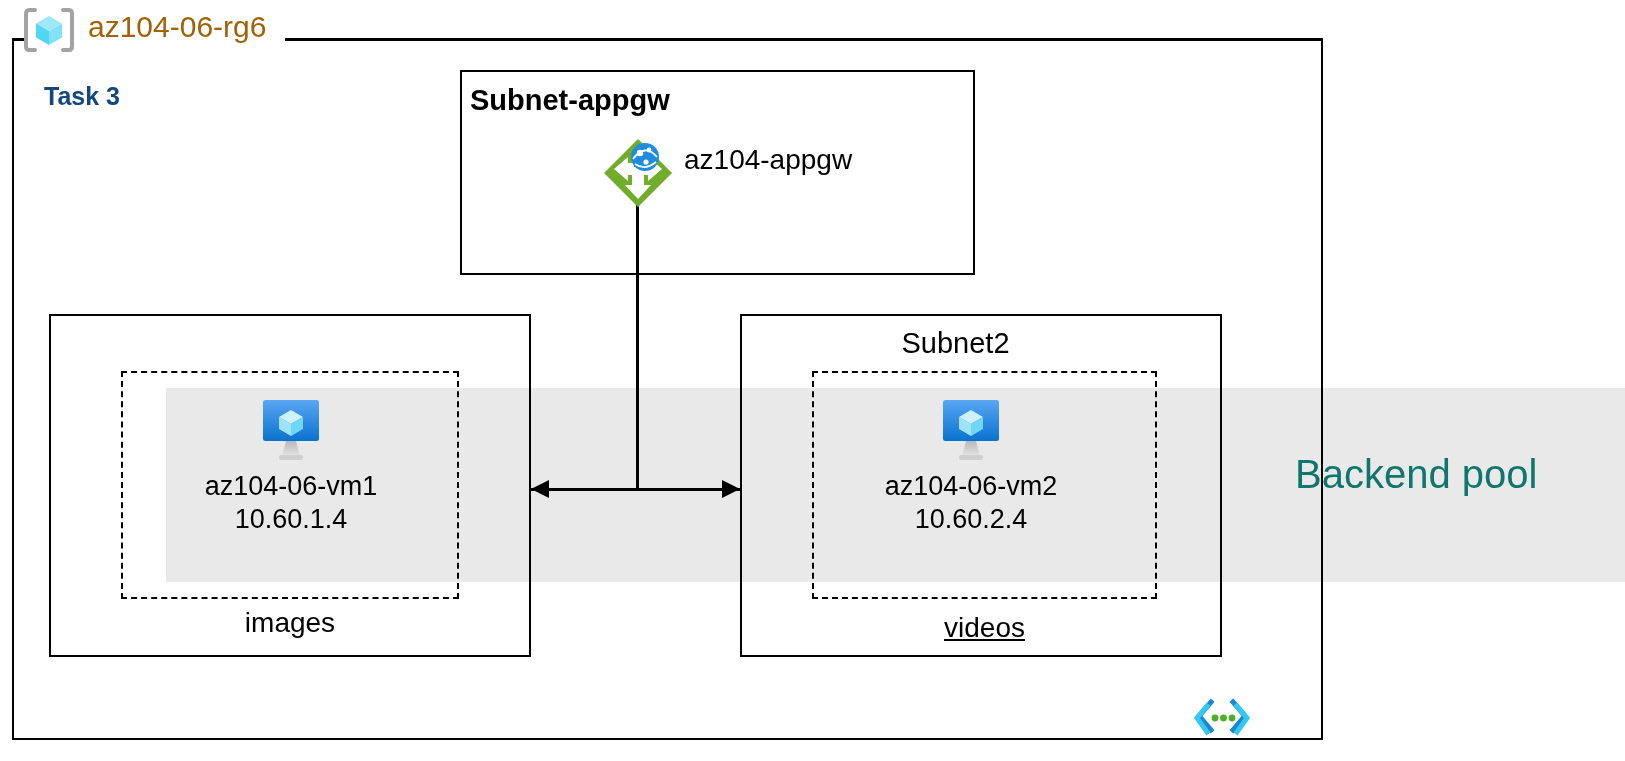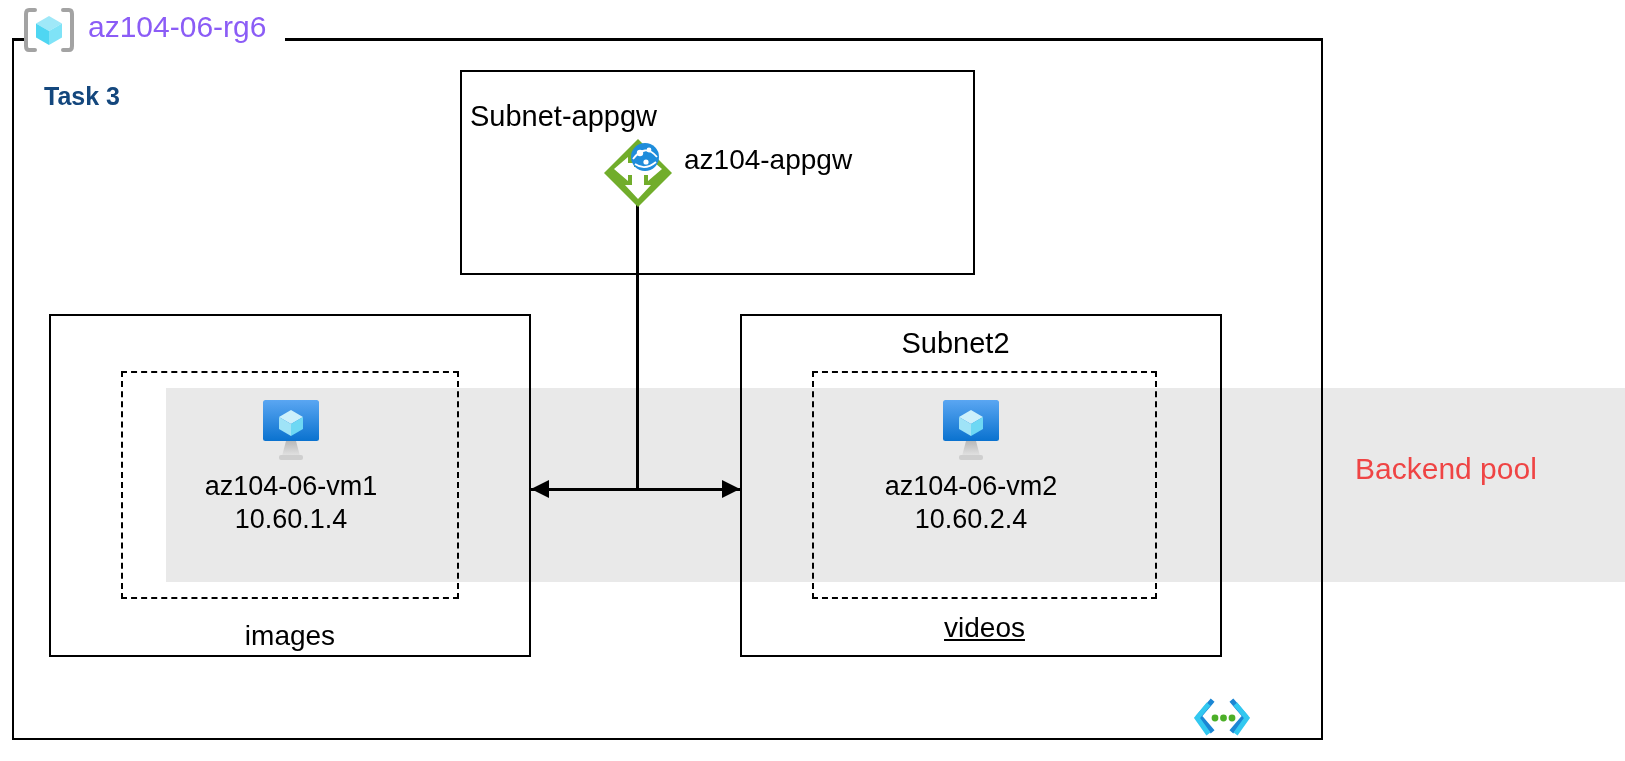--- a/index.html
+++ b/index.html
@@ -15,22 +15,22 @@
   
   .backend-band{
     position:absolute;
     left:166px;top:388px;
     width:1459px;height:194px;
     background:#e9e9e9;
     z-index:1;
   }
   .backend-label{
     position:absolute;
-    left:1355px;top:452px;
-    font-size:30px;color:#ef4444;
+    left:1295px;top:452px;
+    font-size:40px;color:#0f766e;
     white-space:nowrap;
     z-index:6;
   }
 
   
   .rg-frame{
     position:absolute;
     left:12px;top:38px;
     width:1311px;height:702px;
     border:2.5px solid #000;
@@ -55,21 +55,21 @@
   }
   .rg-icon{
     position:absolute;
     left:24px;top:6px;
     width:50px;height:48px;
     z-index:7;
   }
   .rg-title{
     position:absolute;
     left:88px;top:10px;
-    font-size:30px;color:#8b5cf6;
+    font-size:30px;color:#a16207;
     white-space:nowrap;
     z-index:7;
   }
 
   
   .task-label{
     position:absolute;
     left:44px;top:82px;
     font-size:25px;font-weight:bold;
     color:#14477d;
@@ -88,42 +88,42 @@
   .box-appgw{left:460px;top:70px;width:515px;height:205px;}
   .box-subnet1{left:49px;top:314px;width:482px;height:343px;}
   .box-subnet2{left:740px;top:314px;width:482px;height:343px;}
 
   .subnet-title{
     position:absolute;
     font-size:29px;color:#000;
     white-space:nowrap;
     z-index:7;
   }
-  .t-appgw{left:470px;top:100px;}
+  .t-appgw{left:470px;top:84px;font-weight:bold;}
   .t-subnet1{left:49px;top:327px;width:482px;text-align:center;}
   .t-subnet2{left:740px;top:327px;width:431px;text-align:center;}
 
   
   .dashed-box{
     position:absolute;
     border:2.5px dashed #000;
     box-sizing:border-box;
     z-index:5;
     background:transparent;
   }
   .dash-1{left:121px;top:371px;width:338px;height:228px;}
   .dash-2{left:812px;top:371px;width:345px;height:228px;}
 
   .sub-caption{
     position:absolute;
     font-size:28px;color:#000;
     white-space:nowrap;
     z-index:7;
   }
-  .cap-images{left:121px;top:607px;width:338px;text-align:center;margin-top:13px;}
+  .cap-images{left:121px;top:607px;width:338px;text-align:center;}
   .cap-videos{left:812px;top:612px;width:345px;text-align:center;text-decoration:underline;}
 
   
   .vm-block{position:absolute;z-index:6;text-align:center;}
   .vm1{left:166px;top:398px;width:250px;}
   .vm2{left:846px;top:398px;width:250px;}
   .vm-icon{
     width:68px;height:64px;
     margin:0 auto 8px auto;
     display:block;

